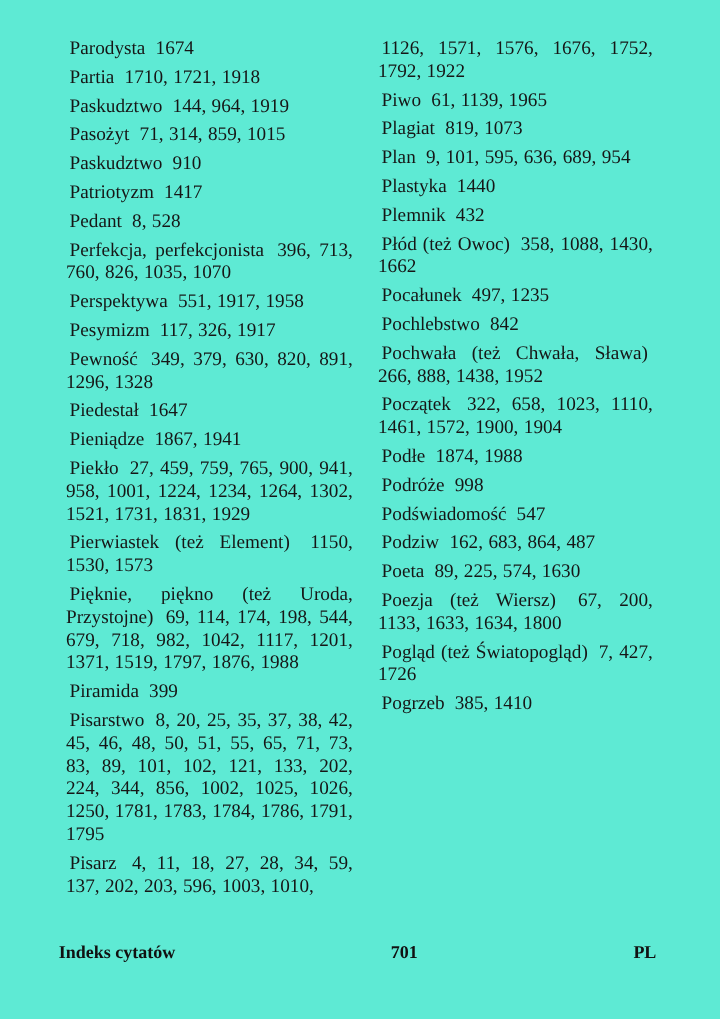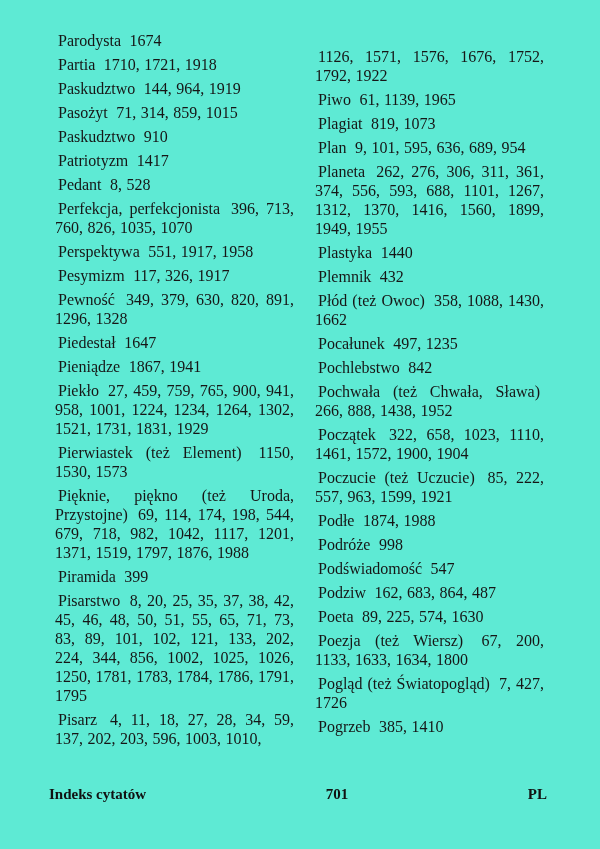--- a/index.html
+++ b/index.html
@@ -18,21 +18,21 @@
   }
   .columns {
     position: absolute;
     left: 55px;
     top: 31px;
     display: flex;
     gap: 21px;
   }
   .column { display: block; }
   .column.left  { width: 239px; }
-  .column.right { width: 229px; margin-top: 16px; }
+  .column.right { width: 229px; }
   p.entry {
     font-size: 16px;
     line-height: 19px;
     text-align: justify;
     text-indent: 3px;
     margin: 0 0 5px 0;
     word-spacing: 0.5px;
   }
   p.entry .term { padding-right: 4px; }
   p.entry .term:empty { display: none; padding: 0; }
@@ -76,29 +76,27 @@
         <p class="entry"><span class="term">Piramida</span> <span class="refs">399</span></p>
         <p class="entry"><span class="term">Pisarstwo</span> <span class="refs">8, 20, 25, 35, 37, 38, 42, 45, 46, 48, 50, 51, 55, 65, 71, 73, 83, 89, 101, 102, 121, 133, 202, 224, 344, 856, 1002, 1025, 1026, 1250, 1781, 1783, 1784, 1786, 1791, 1795</span></p>
         <p class="entry"><span class="term">Pisarz</span> <span class="refs">4, 11, 18, 27, 28, 34, 59, 137, 202, 203, 596, 1003, 1010,</span></p>
       </div>
 
     <div class="column right">
         <p class="entry"> <span class="refs">1126, 1571, 1576, 1676, 1752, 1792, 1922</span></p>
         <p class="entry"><span class="term">Piwo</span> <span class="refs">61, 1139, 1965</span></p>
         <p class="entry"><span class="term">Plagiat</span> <span class="refs">819, 1073</span></p>
         <p class="entry"><span class="term">Plan</span> <span class="refs">9, 101, 595, 636, 689, 954</span></p>
-        <p class="entry"><span class="term">Planeta</span> <span class="refs">262, 276, 306, 311, 361, 374, 556, 593, 688, 1101, 1267, 1312, 1370, 1416, 1560, 1899, 1949, 1955</span></p>
         <p class="entry"><span class="term">Plastyka</span> <span class="refs">1440</span></p>
         <p class="entry"><span class="term">Plemnik</span> <span class="refs">432</span></p>
         <p class="entry"><span class="term">Płód (też Owoc)</span> <span class="refs">358, 1088, 1430, 1662</span></p>
         <p class="entry"><span class="term">Pocałunek</span> <span class="refs">497, 1235</span></p>
         <p class="entry"><span class="term">Pochlebstwo</span> <span class="refs">842</span></p>
         <p class="entry"><span class="term">Pochwała (też Chwała, Sława)</span> <span class="refs">266, 888, 1438, 1952</span></p>
         <p class="entry"><span class="term">Początek</span> <span class="refs">322, 658, 1023, 1110, 1461, 1572, 1900, 1904</span></p>
-        <p class="entry"><span class="term">Poczucie (też Uczucie)</span> <span class="refs">85, 222, 557, 963, 1599, 1921</span></p>
         <p class="entry"><span class="term">Podłe</span> <span class="refs">1874, 1988</span></p>
         <p class="entry"><span class="term">Podróże</span> <span class="refs">998</span></p>
         <p class="entry"><span class="term">Podświadomość</span> <span class="refs">547</span></p>
         <p class="entry"><span class="term">Podziw</span> <span class="refs">162, 683, 864, 487</span></p>
         <p class="entry"><span class="term">Poeta</span> <span class="refs">89, 225, 574, 1630</span></p>
         <p class="entry"><span class="term">Poezja (też Wiersz)</span> <span class="refs">67, 200, 1133, 1633, 1634, 1800</span></p>
         <p class="entry"><span class="term">Pogląd (też Światopogląd)</span> <span class="refs">7, 427, 1726</span></p>
         <p class="entry"><span class="term">Pogrzeb</span> <span class="refs">385, 1410</span></p>
       </div>
 

